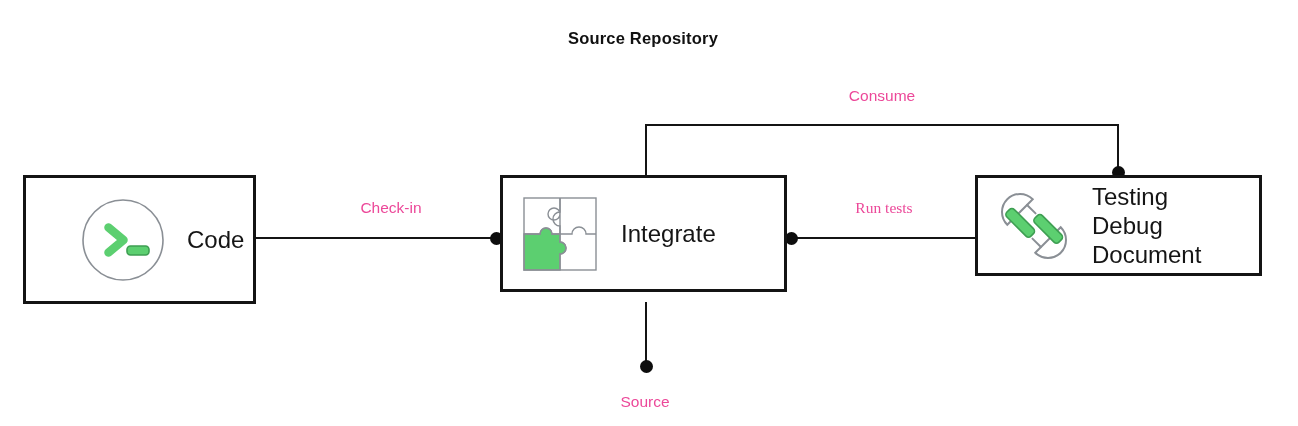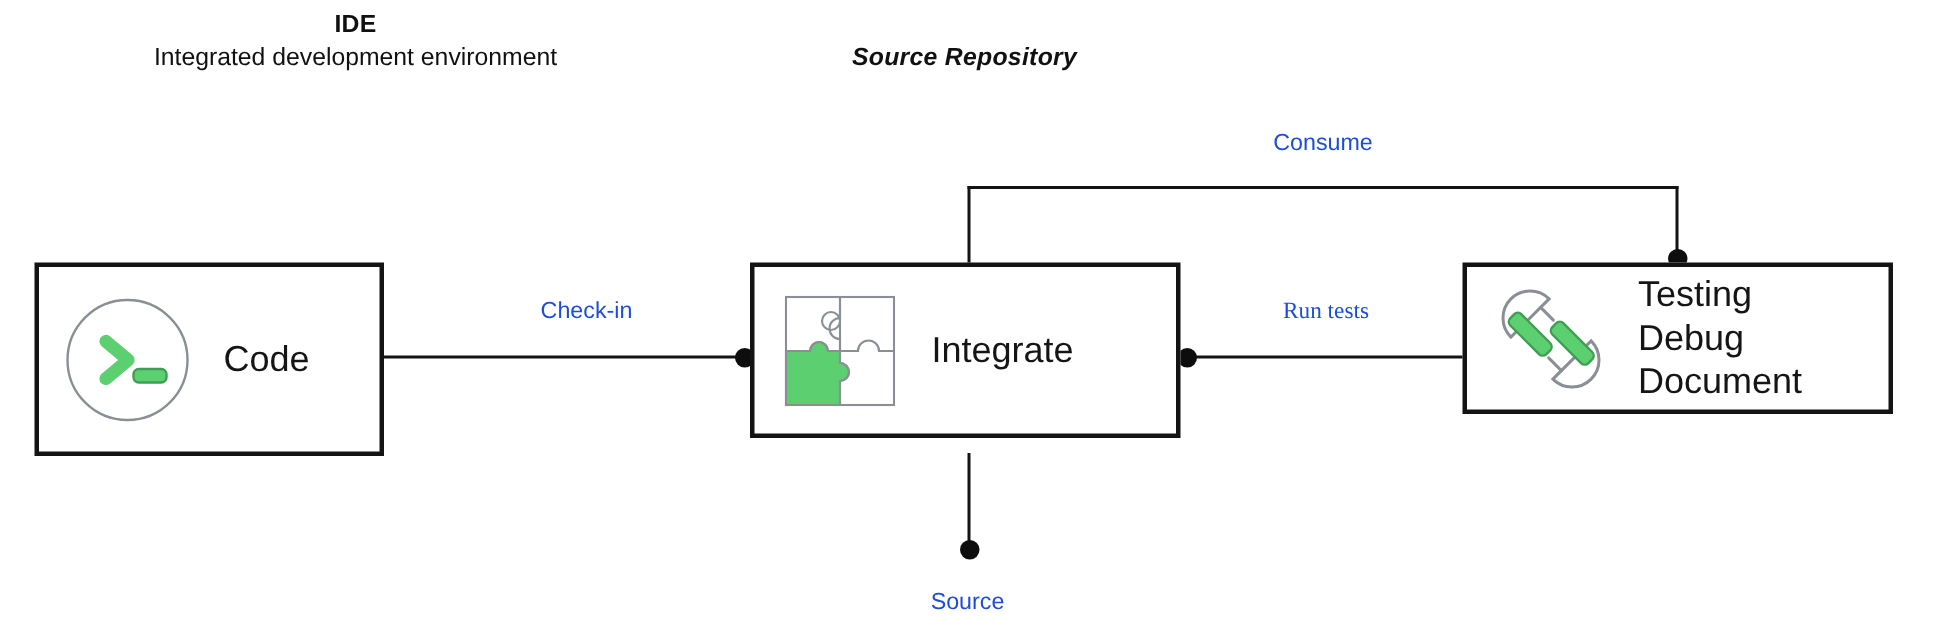--- a/index.html
+++ b/index.html
@@ -34,33 +34,33 @@
     font-size: 16.5px;
     letter-spacing: .2px;
   }
   .col-header .sub {
     display: block;
     font-weight: normal;
     font-size: 16.5px;
   }
 
   #hdr-ide   { left: 47px;  top: 6px;  width: 380px; }
-  #hdr-src   { left: 500px; top: 28px; width: 286px; font-style: italic; }
+  #hdr-src   { left: 500px; top: 28px; width: 286px; }
   #hdr-ade   { left: 968px; top: 6px;  width: 300px; }
 
   
   .node {
     position: absolute;
     box-sizing: border-box;
     background: #ffffff;
     border: 3px solid #141414;
     display: flex;
     align-items: center;
   }
-  #node-code      { left: 23px;  top: 175px; width: 233px; height: 129px; }
+  #node-code      { left: 23px;  top: 175px; width: 233px; height: 129px; padding-left: 38px; }
   #node-integrate { left: 500px; top: 175px; width: 287px; height: 117px; }
   #node-ade       { left: 975px; top: 175px; width: 287px; height: 101px; }
 
   .node-icon {
     flex: 0 0 auto;
     display: flex;
     align-items: center;
     justify-content: center;
   }
   #node-code .node-icon      { width: 92px; margin-left: 13px; }
@@ -90,41 +90,36 @@
     height: 13px;
     margin-left: -6.5px;
     margin-top: -6.5px;
     border-radius: 50%;
     background: #0d0d0d;
   }
 
   .edge-label {
     position: absolute;
     font-size: 15.5px;
-    color: #1d4ed8;
+    color: #ec4899;
     text-align: center;
     white-space: nowrap;
     transform: translateX(-50%);
   }
 
   #lbl-checkin  { left: 391px;  top: 199px; }
   #lbl-runtests { left: 884px;  top: 199px; font-family: Liberation Serif, serif; }
   #lbl-consume  { left: 882px;  top: 87px;  }
   #lbl-deploy   { left: 645px;  top: 393px; }
 </style>
 </head>
 <body>
 
 <div id="canvas">
 
-  <div class="col-header" id="hdr-ide">
-    <span class="ttl">IDE</span>
-    <span class="sub">Integrated development
-environment</span>
-  </div>
 
   <div class="col-header" id="hdr-src">
     <span class="ttl">Source Repository</span>
   </div>
 
 
   <div class="edge h" style="left:256px; top:237px; width:244px;"></div>
   <div class="dot" style="left:496px; top:238px;"></div>
   <div class="edge-label" id="lbl-checkin">Check-in</div>
 

